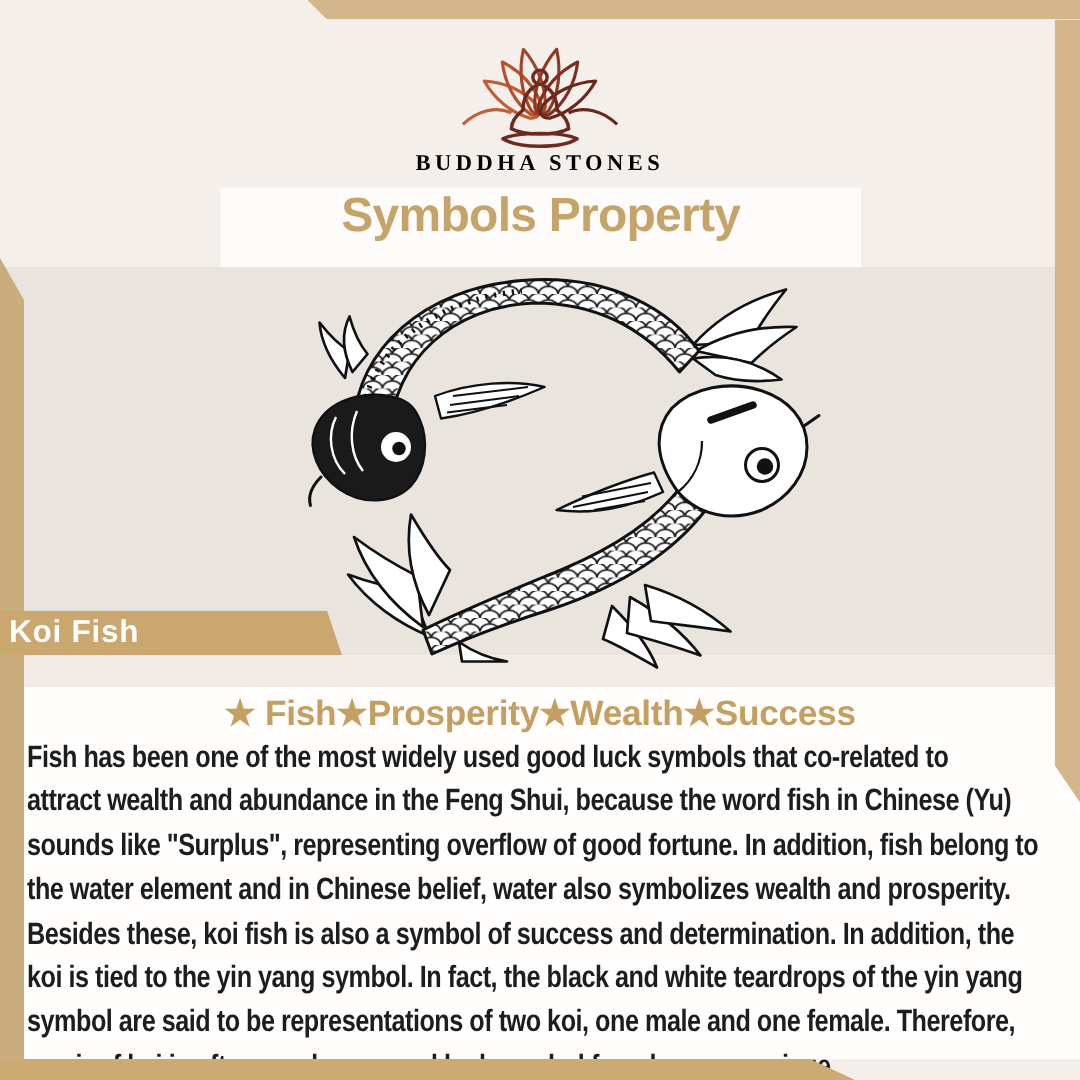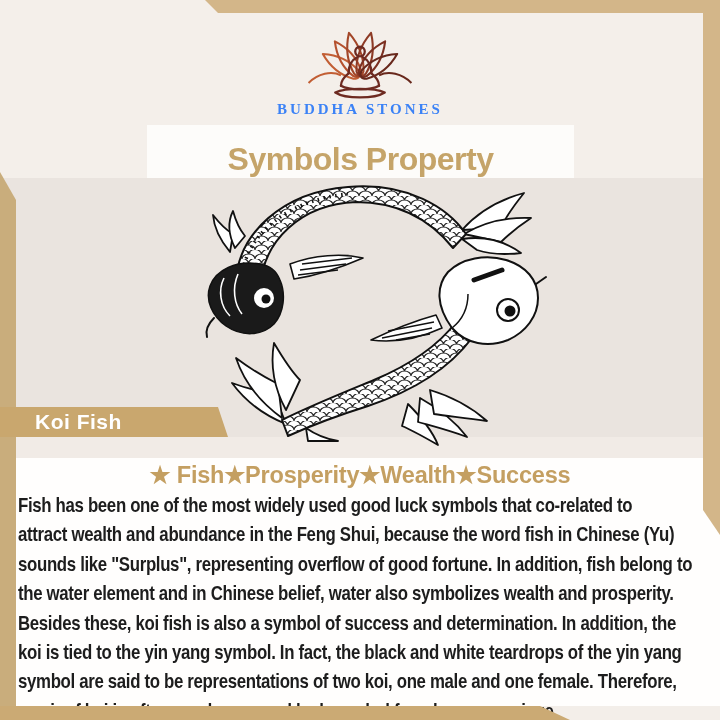--- a/index.html
+++ b/index.html
@@ -19,34 +19,34 @@
   .strip-right{position:absolute;left:703px;top:13px;width:17px;height:522px;background:#d3b689;
     clip-path:polygon(0 0,100% 0,100% 100%,0 497px);}
   .strip-left{position:absolute;left:0;top:172px;width:16px;height:548px;background:#c9ad7c;
     clip-path:polygon(0 0,100% 28px,100% 100%,0 100%);}
   .bar-bottom{position:absolute;left:0;top:706px;width:570px;height:14px;background:#cbaa74;
     clip-path:polygon(0 0,540px 0,100% 100%,0 100%);}
 
   
   .logo{position:absolute;left:290px;top:22px;width:140px;height:80px;}
   .brand-name{position:absolute;left:0;top:101px;width:720px;text-align:center;
-    font-family:"Liberation Serif", serif;font-size:15px;letter-spacing:3px;color:#3b82f6;font-weight:600;}
+    font-family:"Liberation Serif", serif;font-size:15px;letter-spacing:3px;color:#000000;font-weight:600;}
 
   
   .heading-box{position:absolute;left:147px;top:125px;width:427px;height:53px;background:#fdfcfa;
-    display:flex;align-items:flex-end;justify-content:center;}
+    display:flex;align-items:flex-start;justify-content:center;}
   .heading-title{font-size:32px;font-weight:bold;color:#c5a469;letter-spacing:-0.5px;}
 
   
   .koi-art{position:absolute;left:190px;top:178px;width:360px;height:272px;}
 
   
   .ribbon{position:absolute;left:0;top:407px;width:228px;height:30px;background:#c9a76e;
     clip-path:polygon(0 0,218px 0,100% 100%,0 100%);display:flex;align-items:center;}
-  .ribbon-label{color:#ffffff;font-size:21px;font-weight:bold;letter-spacing:0.5px;padding-left:35px;}
+  .ribbon-label{color:#ffffff;font-size:21px;font-weight:bold;letter-spacing:0.5px;padding-left:6px;}
 
   
   .tagline{position:absolute;left:0;top:461px;width:720px;text-align:center;
     font-size:23.5px;font-weight:bold;color:#c49f61;letter-spacing:-0.2px;}
 
   
   .para{position:absolute;left:18px;top:490px;width:860px;
     transform:scaleX(0.82);transform-origin:0 0;}
   .para-line{white-space:nowrap;font-size:20.5px;font-weight:bold;line-height:29.4px;
     color:#1d1d1d;letter-spacing:-0.4px;}

